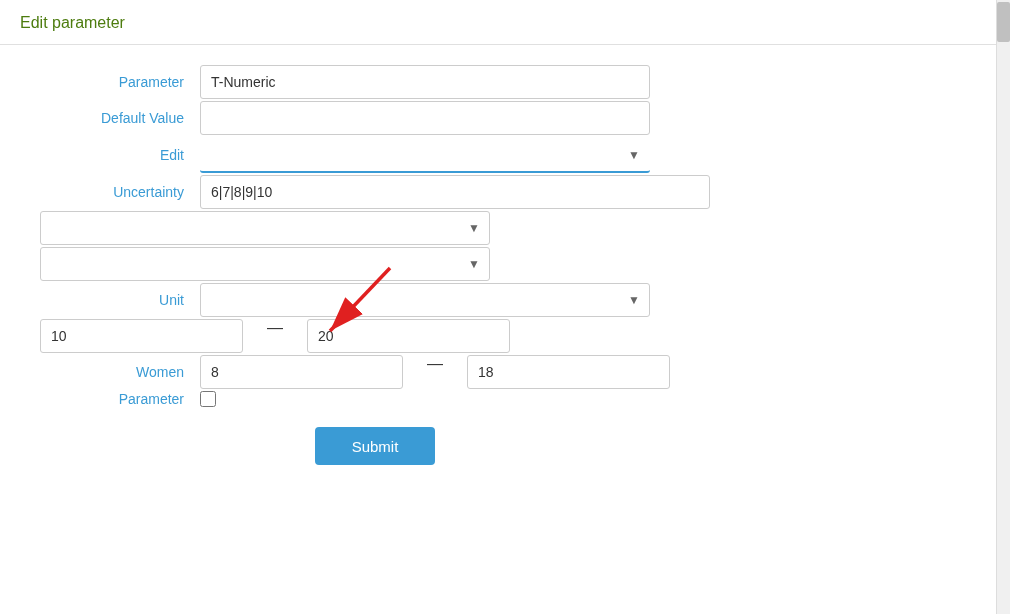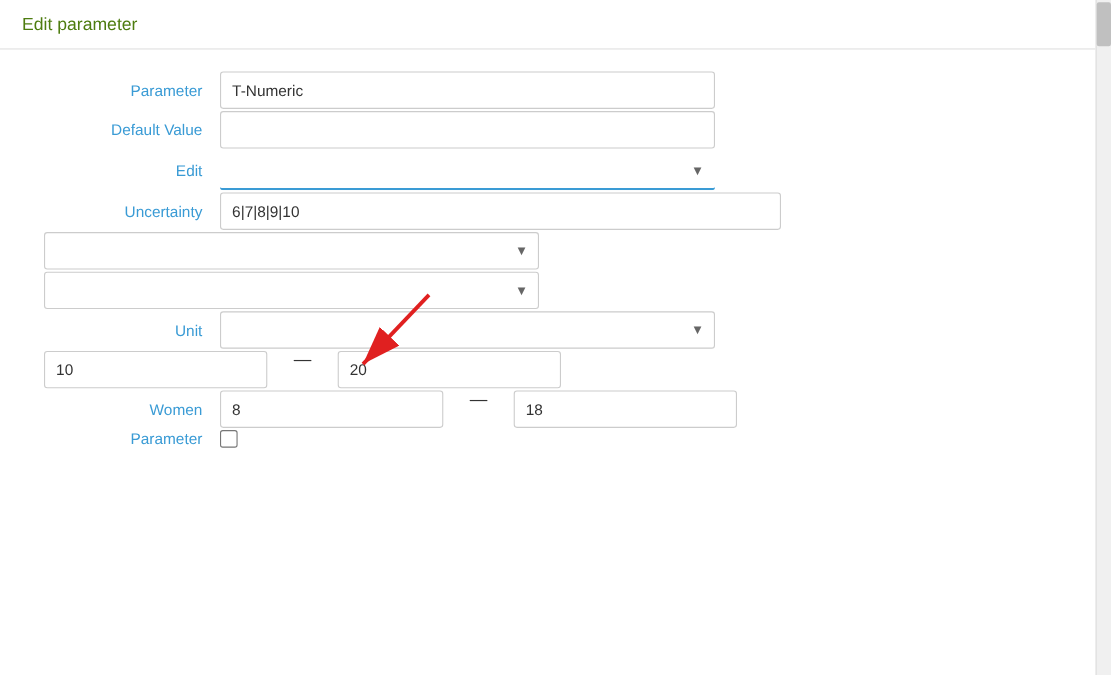--- a/index.html
+++ b/index.html
@@ -306,19 +306,20 @@
         </div>
       </div>
 
       <div class="form-row">
         <div class="form-label">Parameter</div>
         <div class="checkbox-wrapper">
           <input type="checkbox" style="">
         </div>
       </div>
 
+      <button class="submit-btn">Submit</button>
     </div>
   </div>
 </div>
 
 <div class="scrollbar">
   <div class="scrollbar-thumb"></div>
 </div>
 
 </body></html>

